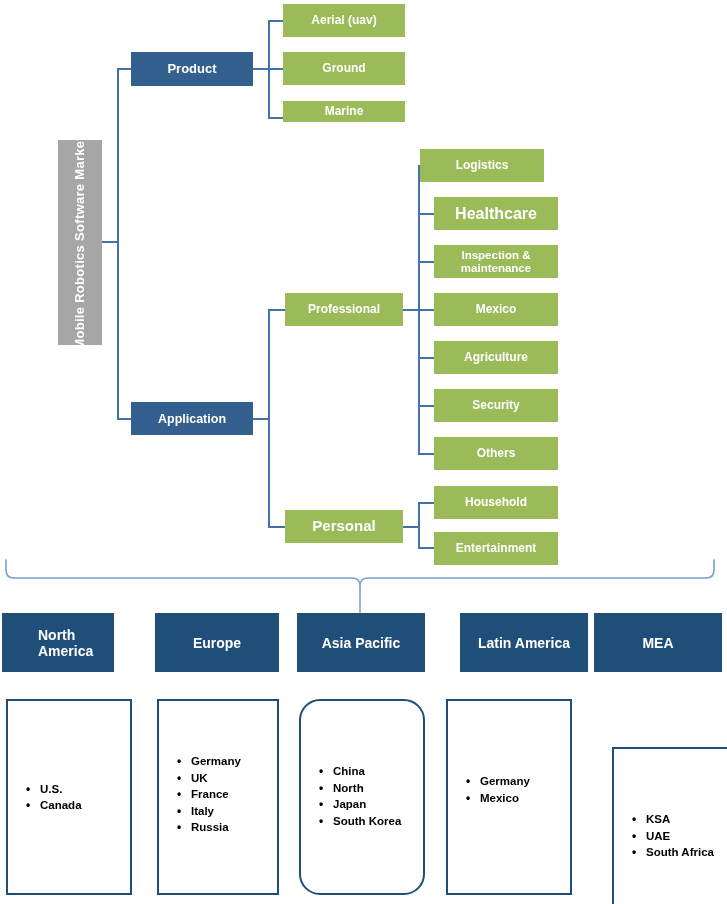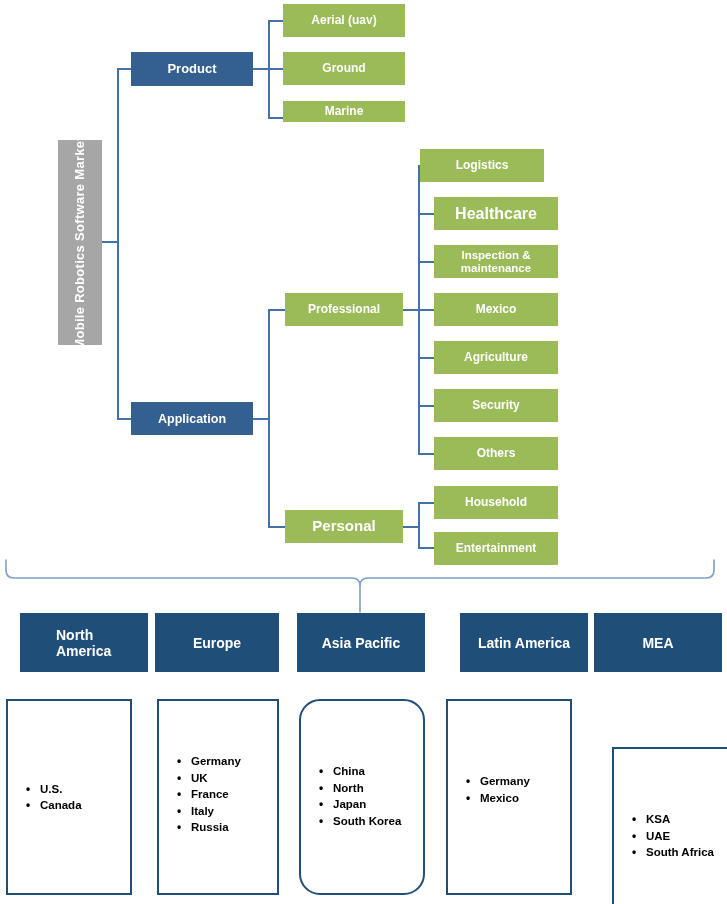--- a/index.html
+++ b/index.html
@@ -184,21 +184,21 @@
     <span>Entertainment</span>
   </div>
 
   <div class="brace">
     <svg width="727" height="60" viewBox="0 0 727 60" xmlns="http://www.w3.org/2000/svg">
       <path d="M6,4 L6,14 Q6,22 14,22 L352,22 Q360,22 360,30 L360,56
                M360,30 Q360,22 368,22 L706,22 Q714,22 714,14 L714,4" fill="none" stroke="#7aa0cb" stroke-width="1.6" stroke-linecap="round"></path>
     </svg>
   </div>
 
-  <div class="region-head" style="left:20px;width:128px;padding-left:36px;">
+  <div class="region-head" style="left:2px;width:112px;padding-left:36px;">
     <span>North America</span>
   </div>
   <div class="region-head" style="left:155px;width:124px;">
     <span>Europe</span>
   </div>
   <div class="region-head" style="left:297px;width:128px;">
     <span>Asia Pacific</span>
   </div>
   <div class="region-head" style="left:460px;width:128px;">
     <span>Latin America</span>

